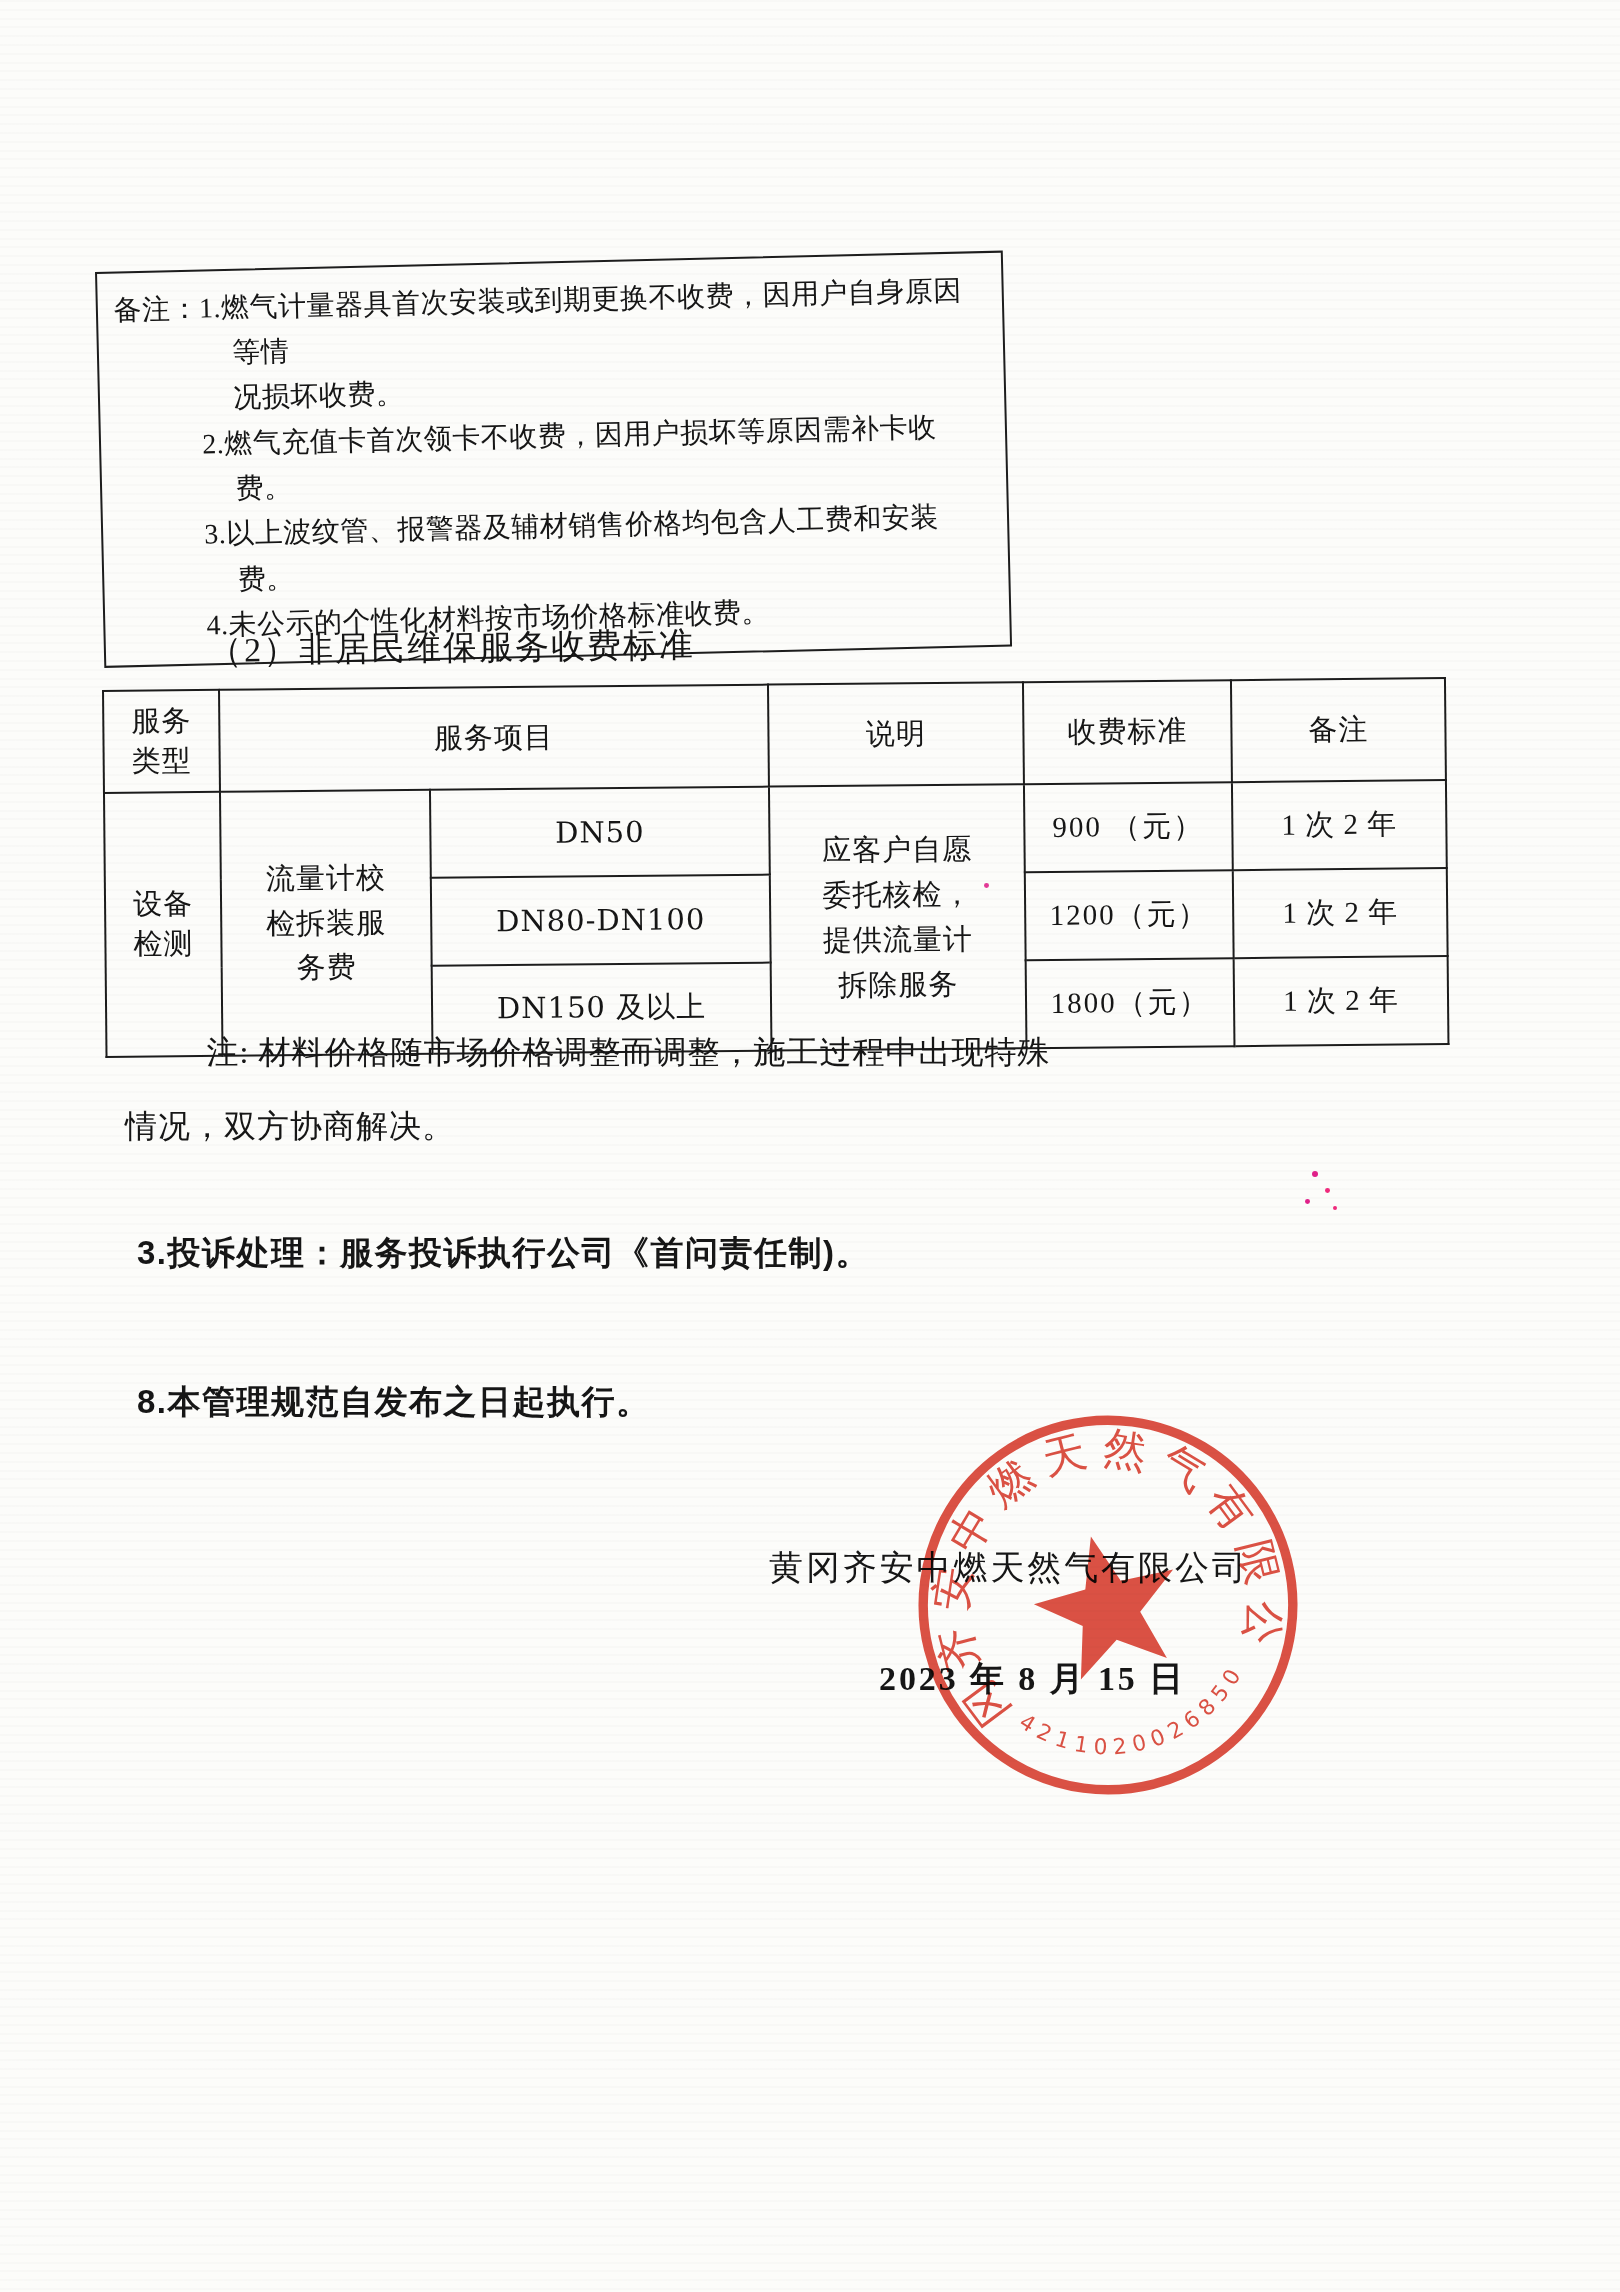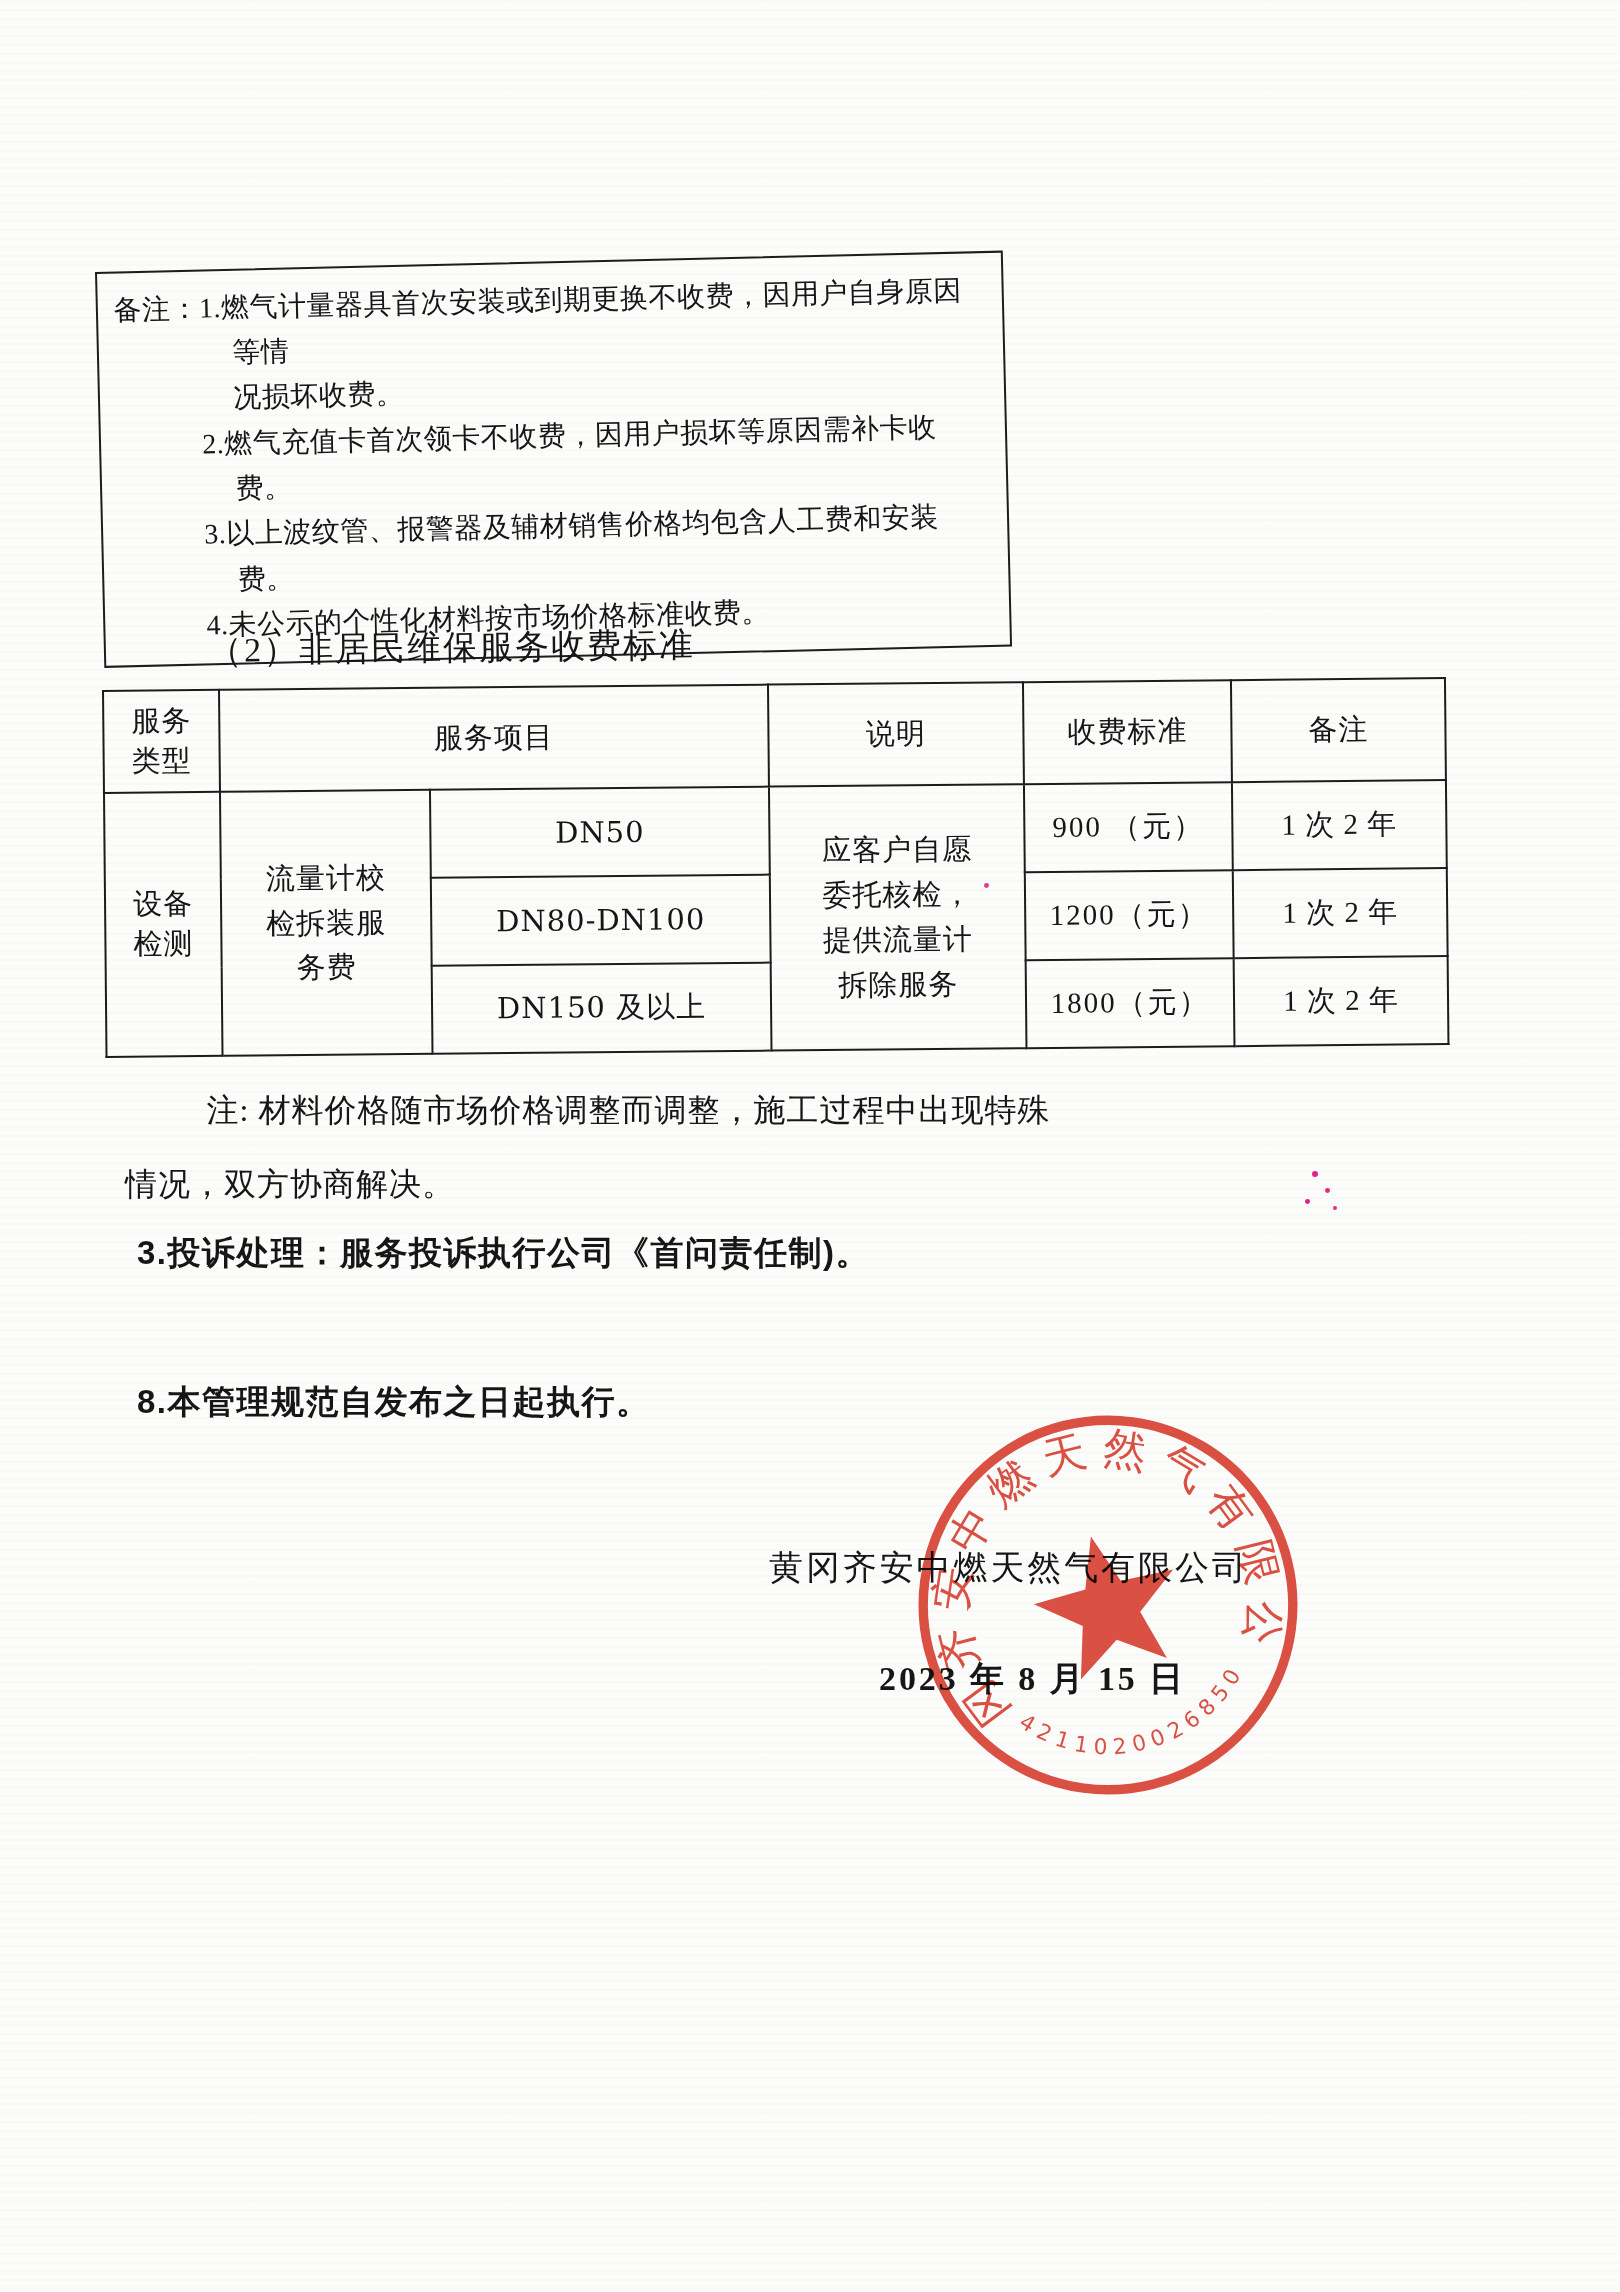--- a/index.html
+++ b/index.html
@@ -54,21 +54,21 @@
   }
   table.fee .h-row{height:102px;}
   table.fee .b-row{height:88px;}
   td.spec-cell{text-align:left;padding-left:19.6px;font-family:"DejaVu Serif","Liberation Serif",serif;}
   td.fee-cell{letter-spacing:2px;}
   .desc-cell{line-height:1.55;}
   .group-cell{line-height:1.55;}
 
   
   .table-note{
-    position:absolute;left:125px;top:1074px;width:1362px;
+    position:absolute;left:125px;top:1016px;width:1362px;
     font-size:32px;line-height:2.3;letter-spacing:1px;
     text-indent:2.55em;
   }
 
   
   .clause{
     position:absolute;left:137px;
     font-size:33px;font-weight:bold;letter-spacing:1.5px;
     font-family:"Liberation Sans","DejaVu Sans",sans-serif;
   }

